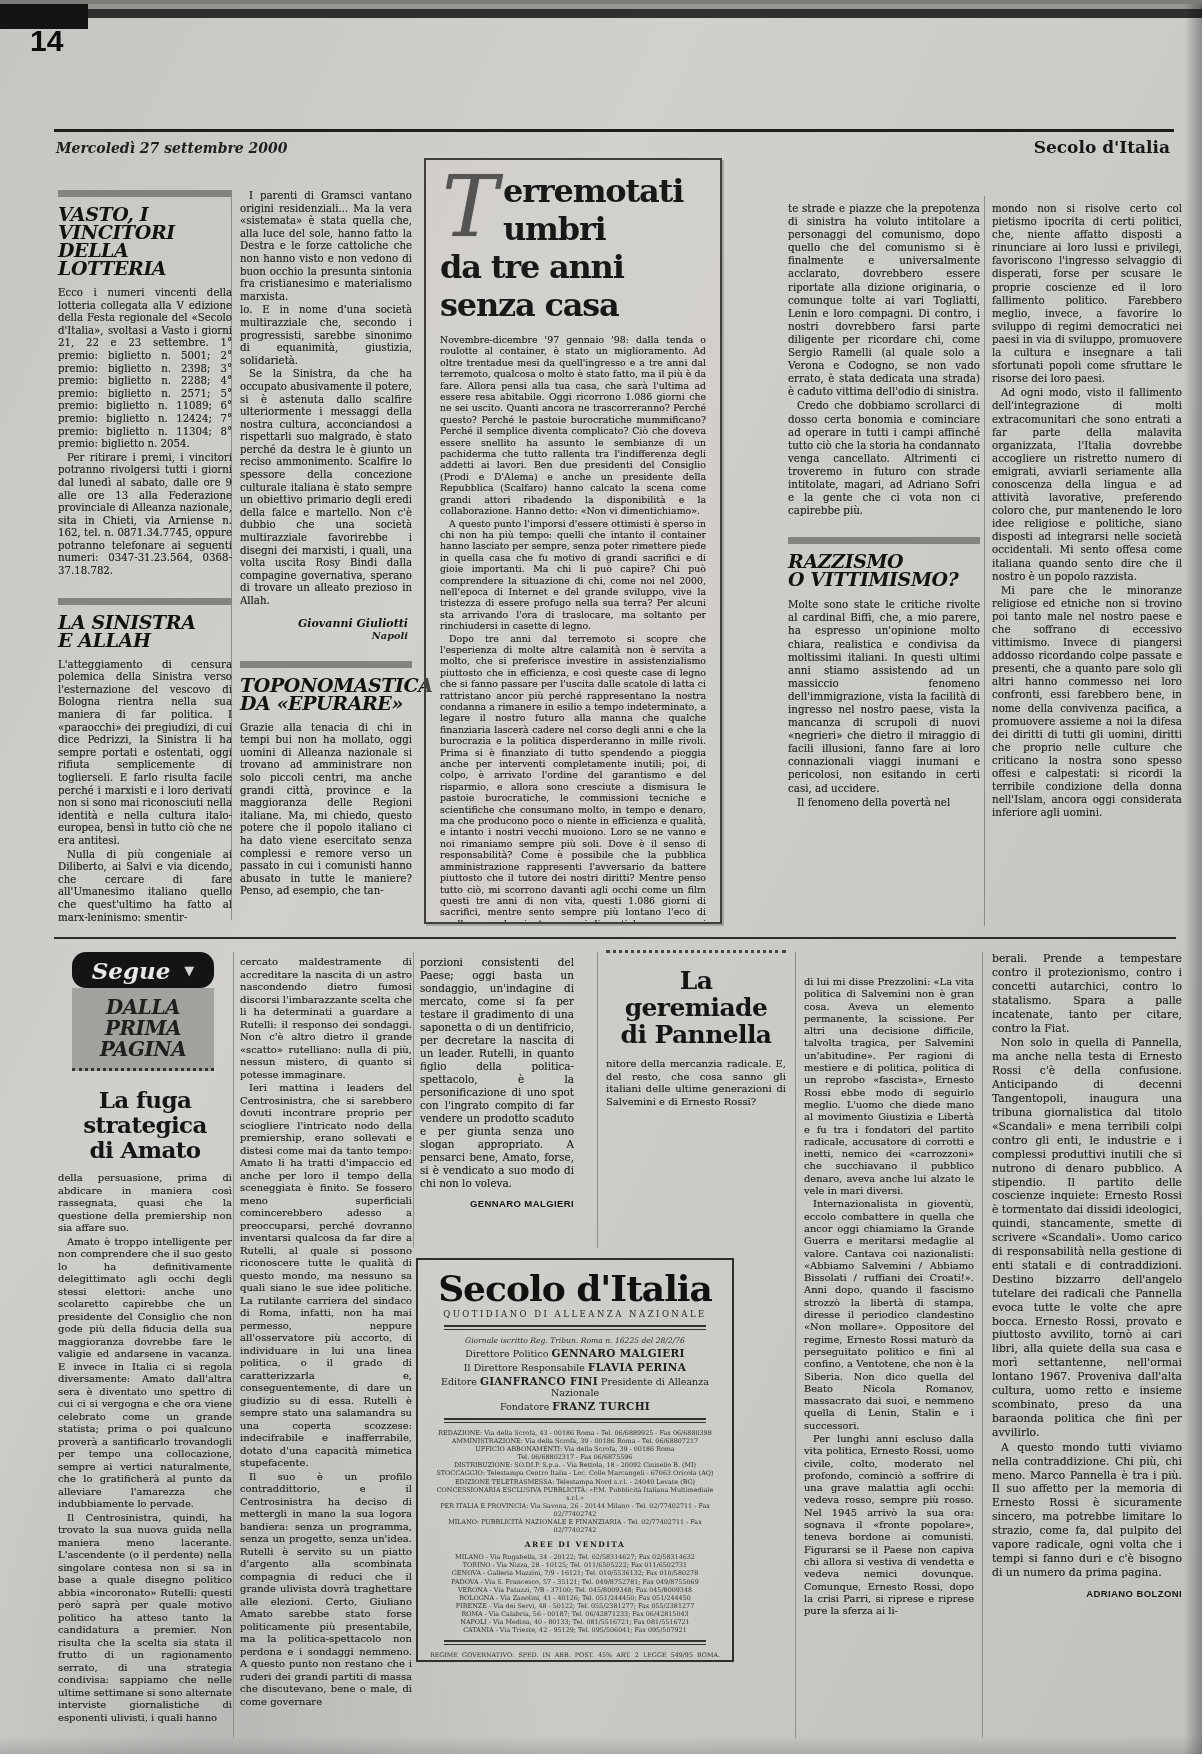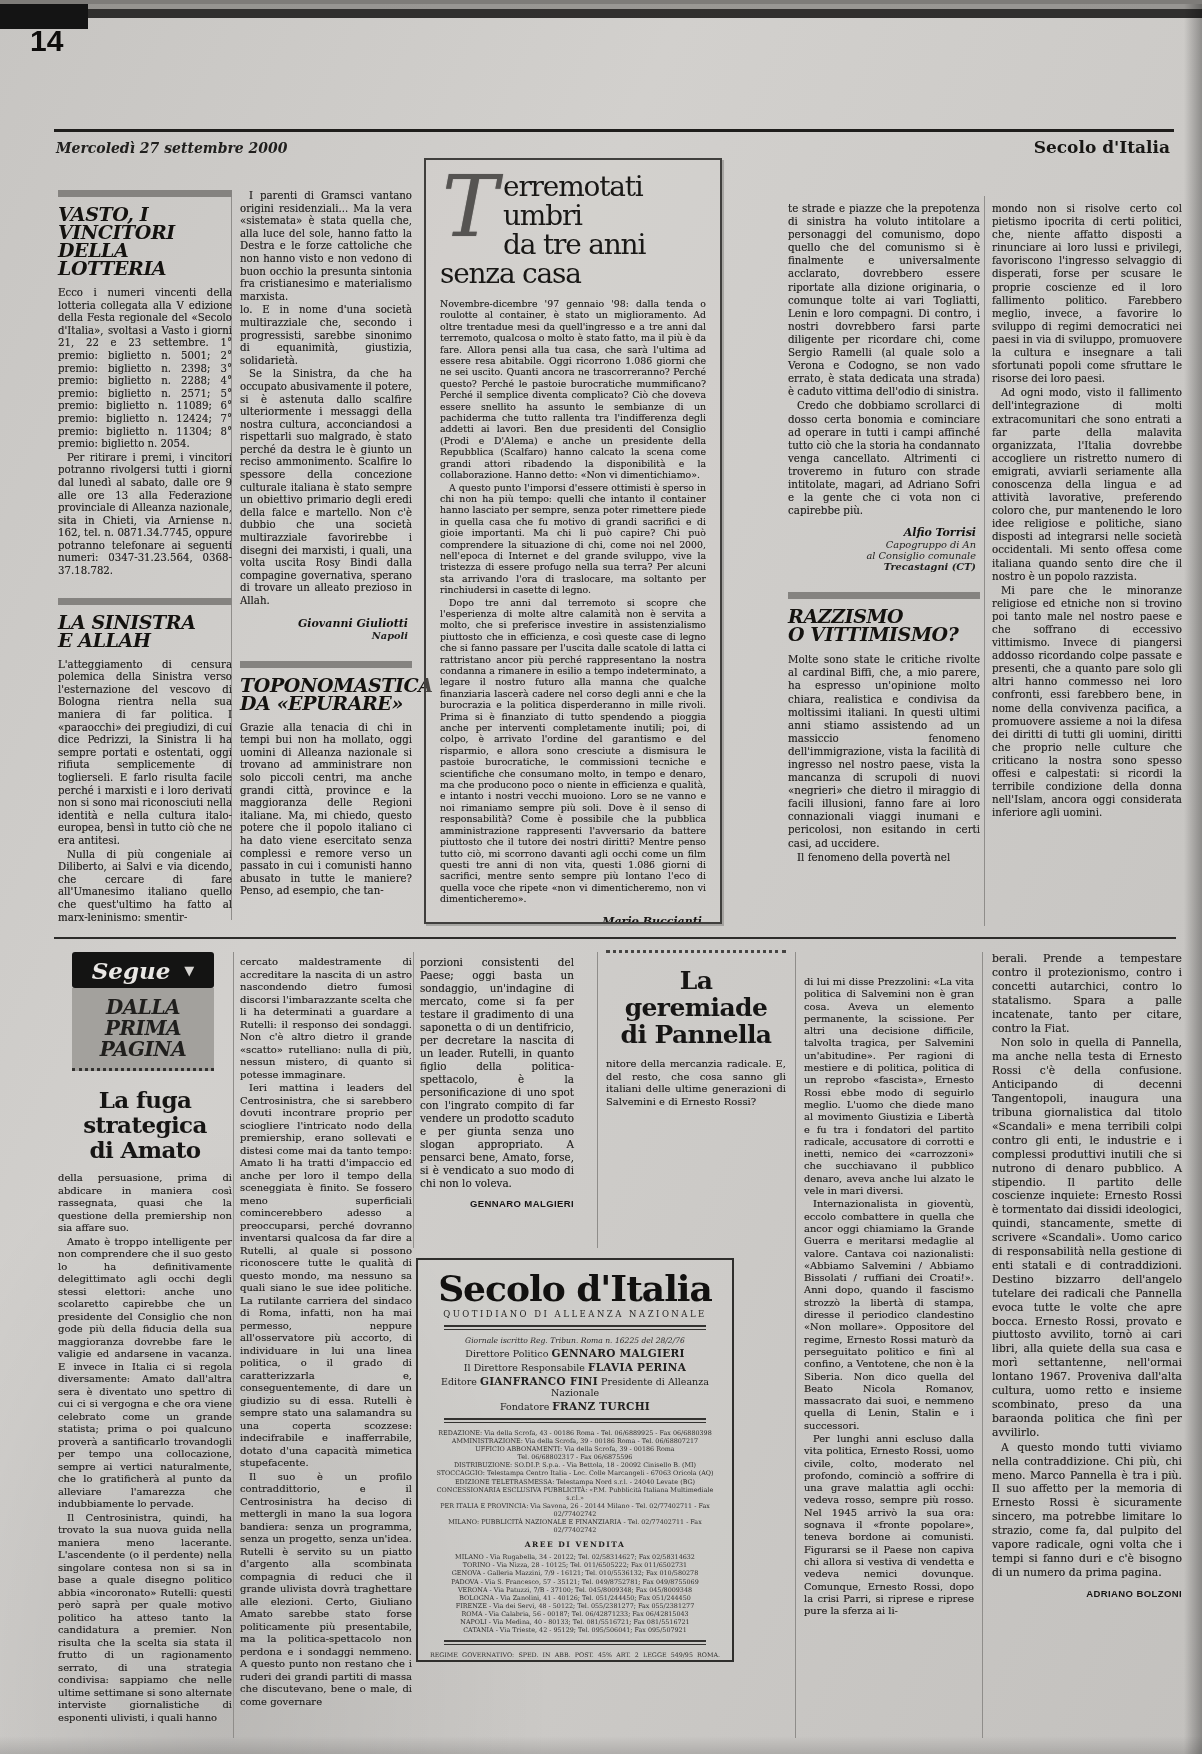--- a/index.html
+++ b/index.html
@@ -46,30 +46,30 @@
 
   .vrule { position:absolute; width:1px; background:#8f8d8a; }
 
   
   .center-box { position:absolute; left:424px; top:154px; width:298px; height:766px;
     border:2.5px solid #403f3d; box-shadow:2px 2px 0 rgba(70,68,66,0.30);
     padding:12px 14px; box-sizing:border-box; overflow:hidden; background:rgba(214,212,209,0.25); }
   .tb-head { margin-bottom:10px; }
   .tb-initial { float:left; font-size:84px; line-height:62px; padding:4px 5px 0 2px; color:#565452;
     font-style:italic; text-shadow:0 0 1px rgba(60,60,60,0.5); }
-  .tb-lines { font-size:28px; line-height:29px; letter-spacing:-1.2px; color:#191816; font-weight:normal; }
+  .tb-lines { font-size:32px; line-height:38px; letter-spacing:-1.2px; color:#191816; font-weight:bold; }
   .center-box .bt { font-size:9.4px; line-height:11.4px; }
   .center-box .sig { margin-top:10px; }
 
   
   .divider { position:absolute; top:933px; left:54px; right:26px; border-top:2.5px solid #2d2c2a; }
 
   .segue-black { width:142px; margin-left:14px; height:36px; background:#141413; color:#e9e7e4;
     display:flex; align-items:center; justify-content:center; gap:14px;
-    font-style:italic; font-weight:bold; font-size:23px; border-radius:3px; }
+    font-style:italic; font-weight:bold; font-size:23px; border-radius:14px; }
   .segue-tri { font-size:13px; color:#d6d4d1; font-style:normal; }
   .segue-gray { width:142px; margin-left:14px; background:#a3a19d; text-align:center;
     padding:9px 0 8px; border-bottom:3px dotted #333230; }
   .segue-gray span { display:block; font-style:italic; font-weight:bold; font-size:20px; line-height:21px;
     letter-spacing:-0.5px; color:#201f1d; }
   .bhead { margin:16px 0 10px 0; font-size:23px; line-height:25px; letter-spacing:-0.6px; color:#161514; font-weight:bold;text-align:center; }
   .bhead span { display:block; }
   .bcolA .bt, .bcolB .bt { font-size:10px; line-height:12.5px; }
   .bcolC .bt { font-size:10.4px; line-height:13px; }
   .gere { border-top:3px dotted #454442; padding-top:10px; }
@@ -155,26 +155,20 @@
     <p class="bt">Dopo tre anni dal terremoto si scopre che l'esperienza di molte altre calamità non è servita a molto, che si preferisce investire in assistenzialismo piuttosto che in efficienza, e così queste case di legno che si fanno passare per l'uscita dalle scatole di latta ci rattristano ancor più perché rappresentano la nostra condanna a rimanere in esilio a tempo indeterminato, a legare il nostro futuro alla manna che qualche finanziaria lascerà cadere nel corso degli anni e che la burocrazia e la politica disperderanno in mille rivoli. Prima si è finanziato di tutto spendendo a pioggia anche per interventi completamente inutili; poi, di colpo, è arrivato l'ordine del garantismo e del risparmio, e allora sono cresciute a dismisura le pastoie burocratiche, le commissioni tecniche e scientifiche che consumano molto, in tempo e denaro, ma che producono poco o niente in efficienza e qualità, e intanto i nostri vecchi muoiono. Loro se ne vanno e noi rimaniamo sempre più soli. Dove è il senso di responsabilità? Come è possibile che la pubblica amministrazione rappresenti l'avversario da battere piuttosto che il tutore dei nostri diritti? Mentre penso tutto ciò, mi scorrono davanti agli occhi come un film questi tre anni di non vita, questi 1.086 giorni di sacrifici, mentre sento sempre più lontano l'eco di quella voce che ripete «non vi dimenticheremo, non vi dimenticheremo».</p>
     <div class="sig">
       <div class="sig-name">Mario Buccianti</div>
 
     </div>
   </div>
 
   <div class="col colD" style="left:788px;top:198px;width:192px">
     <p class="bt ni">te strade e piazze che la prepotenza di sinistra ha voluto intitolare a personaggi del comunismo, dopo quello che del comunismo si è finalmente e universalmente acclarato, dovrebbero essere riportate alla dizione originaria, o comunque tolte ai vari Togliatti, Lenin e loro compagni. Di contro, i nostri dovrebbero farsi parte diligente per ricordare chi, come Sergio Ramelli (al quale solo a Verona e Codogno, se non vado errato, è stata dedicata una strada) è caduto vittima dell'odio di sinistra.</p>
     <p class="bt">Credo che dobbiamo scrollarci di dosso certa bonomia e cominciare ad operare in tutti i campi affinché tutto ciò che la storia ha condannato venga cancellato. Altrimenti ci troveremo in futuro con strade intitolate, magari, ad Adriano Sofri e la gente che ci vota non ci capirebbe più.</p>
-    <div class="sig">
-      <div class="sig-name">Alfio Torrisi</div>
-      <div class="sig-sub">Capogruppo di An</div>
-      <div class="sig-sub">al Consiglio comunale</div>
-      <div class="sig-sub strong">Trecastagni (CT)</div>
-    </div>
     <div class="bar gap"></div>
     <h2 class="ltitle">
         <span>RAZZISMO</span>
         <span>O VITTIMISMO?</span>
       </h2>
     <p class="bt ni">Molte sono state le critiche rivolte al cardinal Biffi, che, a mio parere, ha espresso un'opinione molto chiara, realistica e condivisa da moltissimi italiani. In questi ultimi anni stiamo assistendo ad un massiccio fenomeno dell'immigrazione, vista la facilità di ingresso nel nostro paese, vista la mancanza di scrupoli di nuovi «negrieri» che dietro il miraggio di facili illusioni, fanno fare ai loro connazionali viaggi inumani e pericolosi, non esitando in certi casi, ad uccidere.</p>
     <p class="bt">Il fenomeno della povertà nel</p>
   </div>
 
   <div class="col colE" style="left:992px;top:198px;width:190px">

